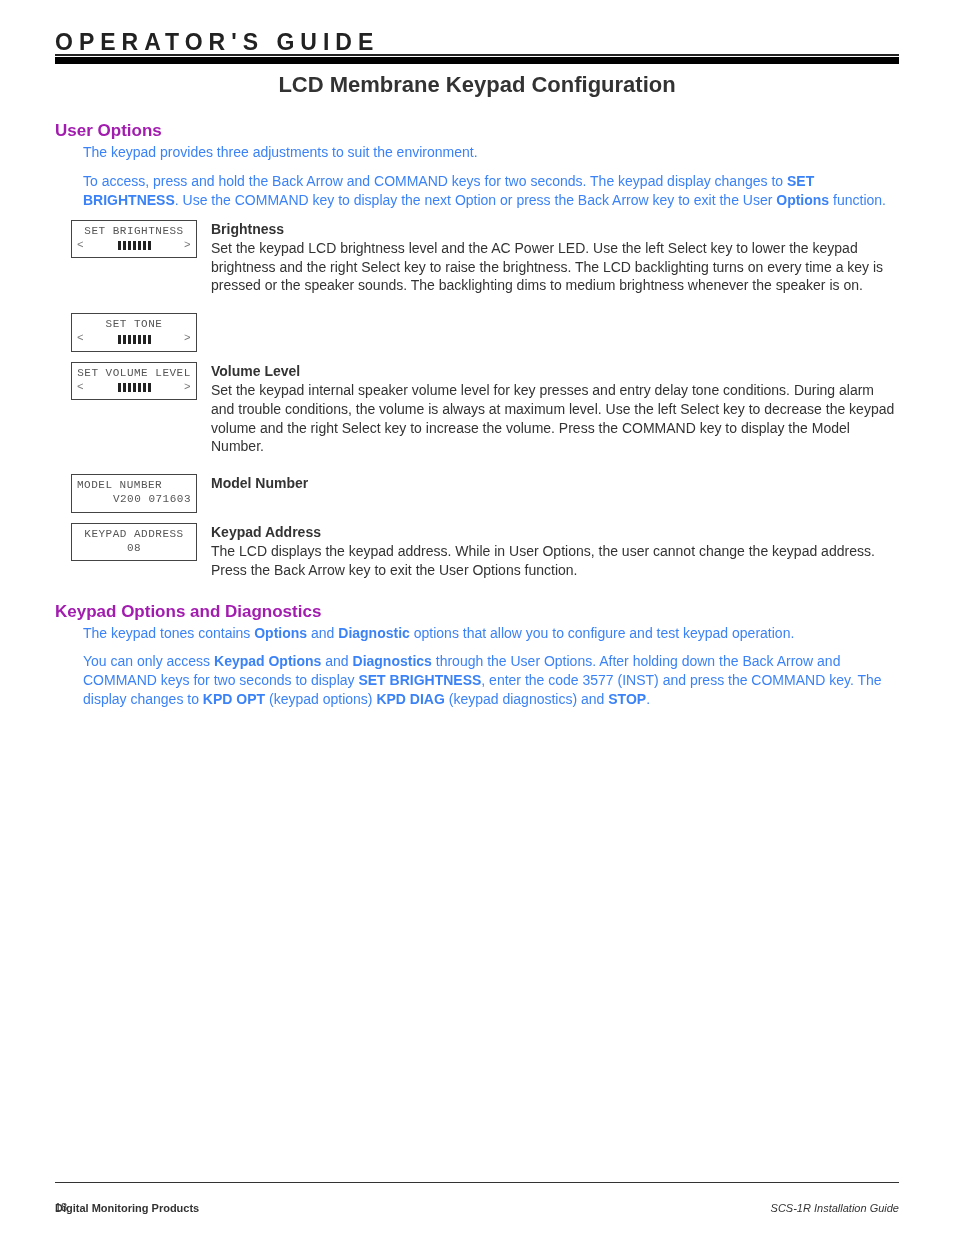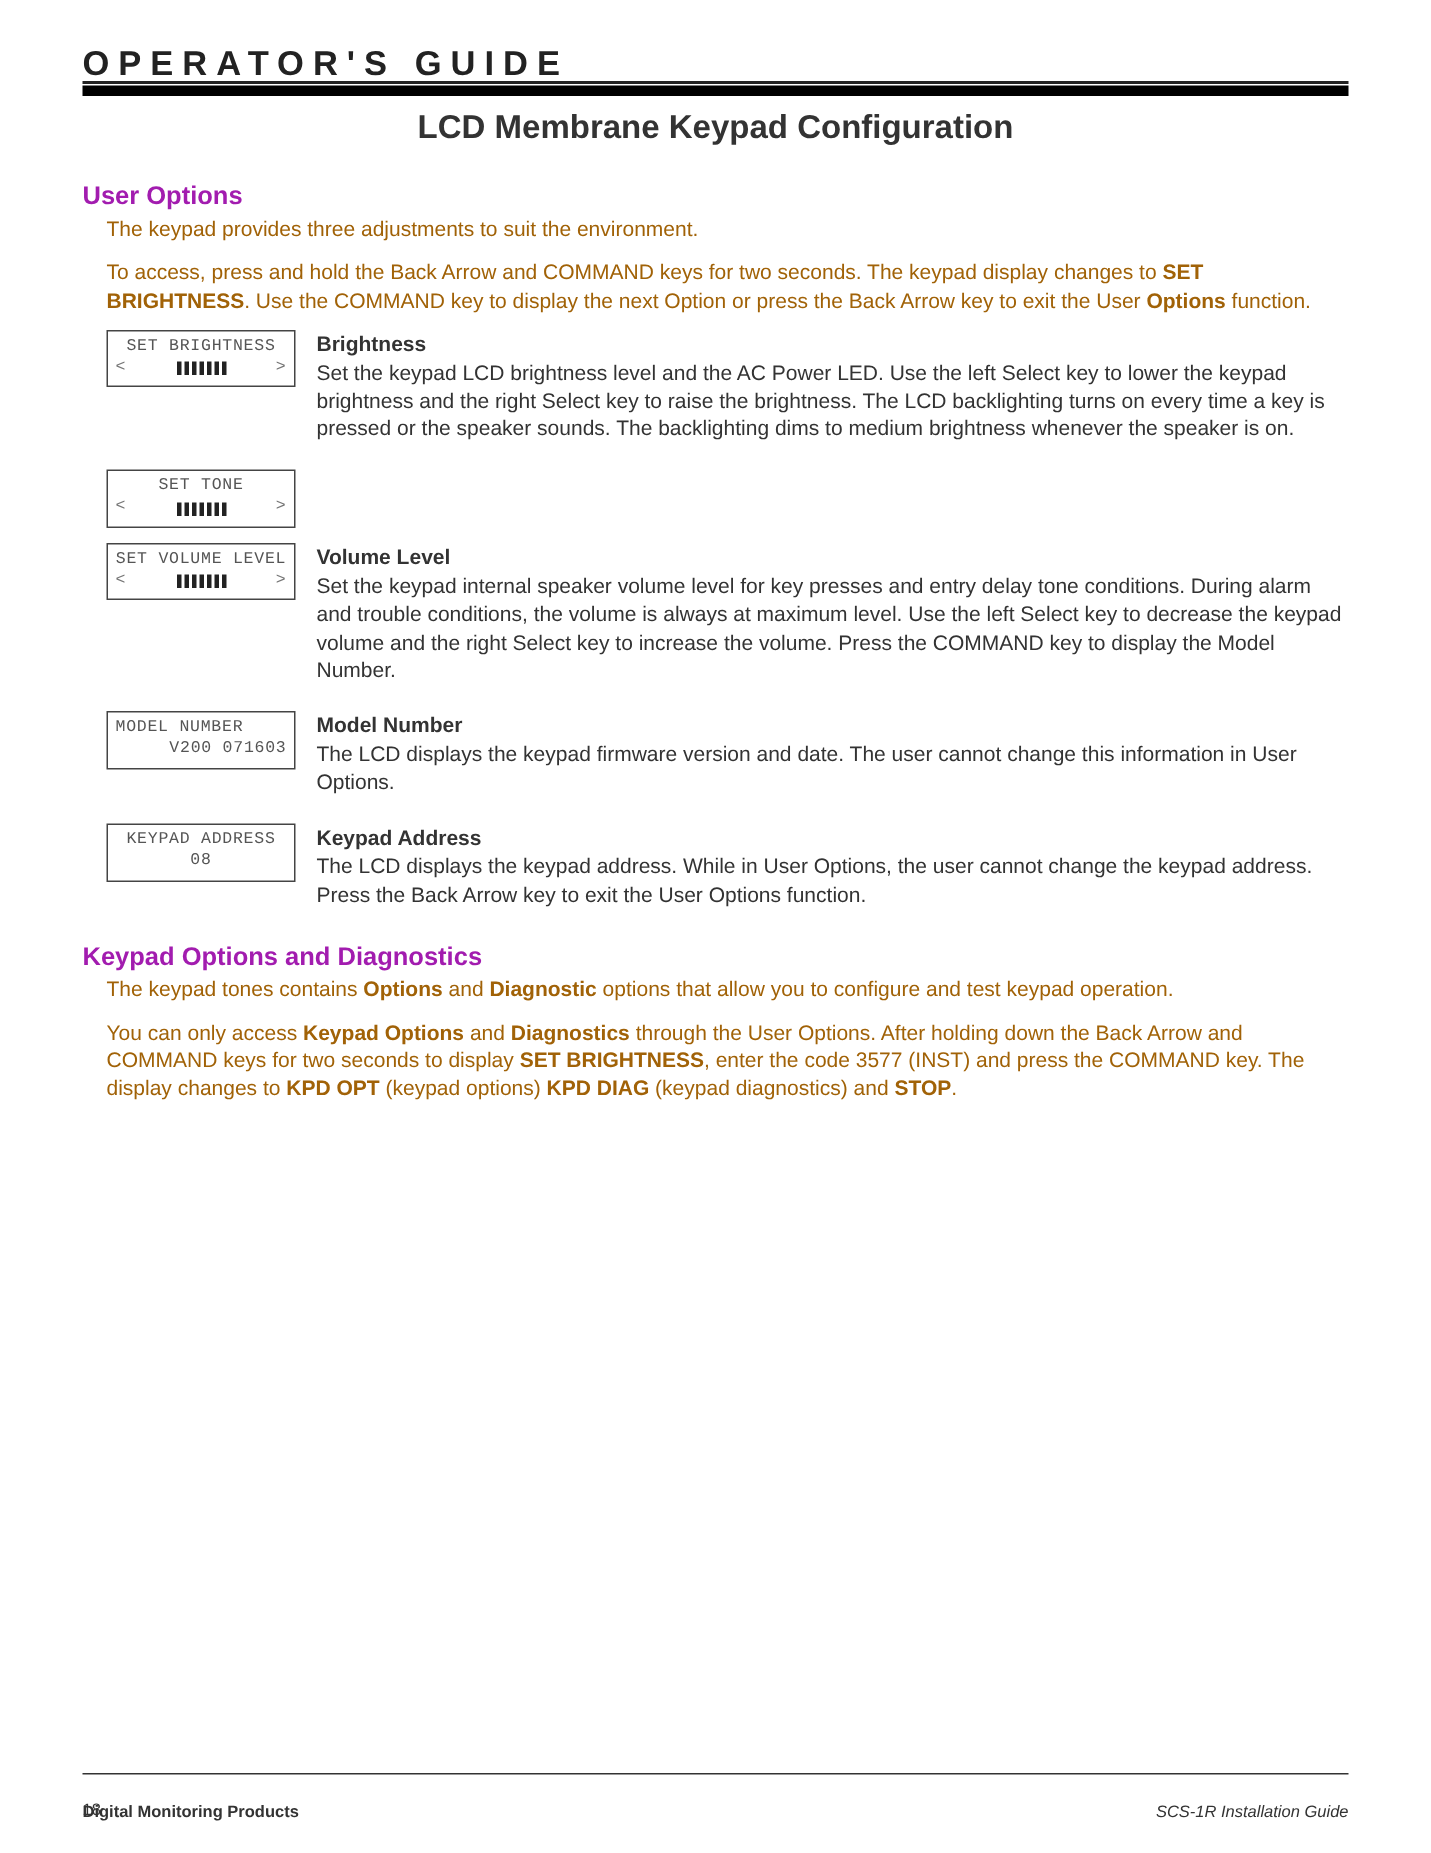--- a/index.html
+++ b/index.html
@@ -41,22 +41,22 @@
     .section-h {
       font-weight: 700;
       font-size: 17px;
       color: #a21caf;
       margin-top: 14px;
       margin-bottom: 2px;
     }
     .body-p {
       font-size: 14px;
       line-height: 1.35;
-      color: #a16207;
-      margin-left: 16px;
+      color: #3b82f6;
+      margin-left: 28px;
       margin-bottom: 10px;
     }
     .body-p .b { font-weight: 700; }
     .row {
       display: flex;
       align-items: flex-start;
       margin-left: 16px;
       margin-bottom: 10px;
       gap: 14px;
     }
@@ -172,21 +172,20 @@
 
 <div class="row">
   <div class="lcd-stack">
     <div class="lcd">
       <div class="l1" style="text-align:left;">MODEL NUMBER</div>
       <div class="l2-center" style="text-align:right;">   V200 071603</div>
     </div>
   </div>
   <div class="rcol">
     <span class="sub-h">Model Number</span>
-    <p>The LCD displays the keypad firmware version and date.  The user cannot change this information in User Options.</p>
   </div>
 </div>
 
 <div class="row">
   <div class="lcd-stack">
     <div class="lcd">
       <div class="l1">KEYPAD ADDRESS</div>
       <div class="l2-center">08</div>
     </div>
   </div>

